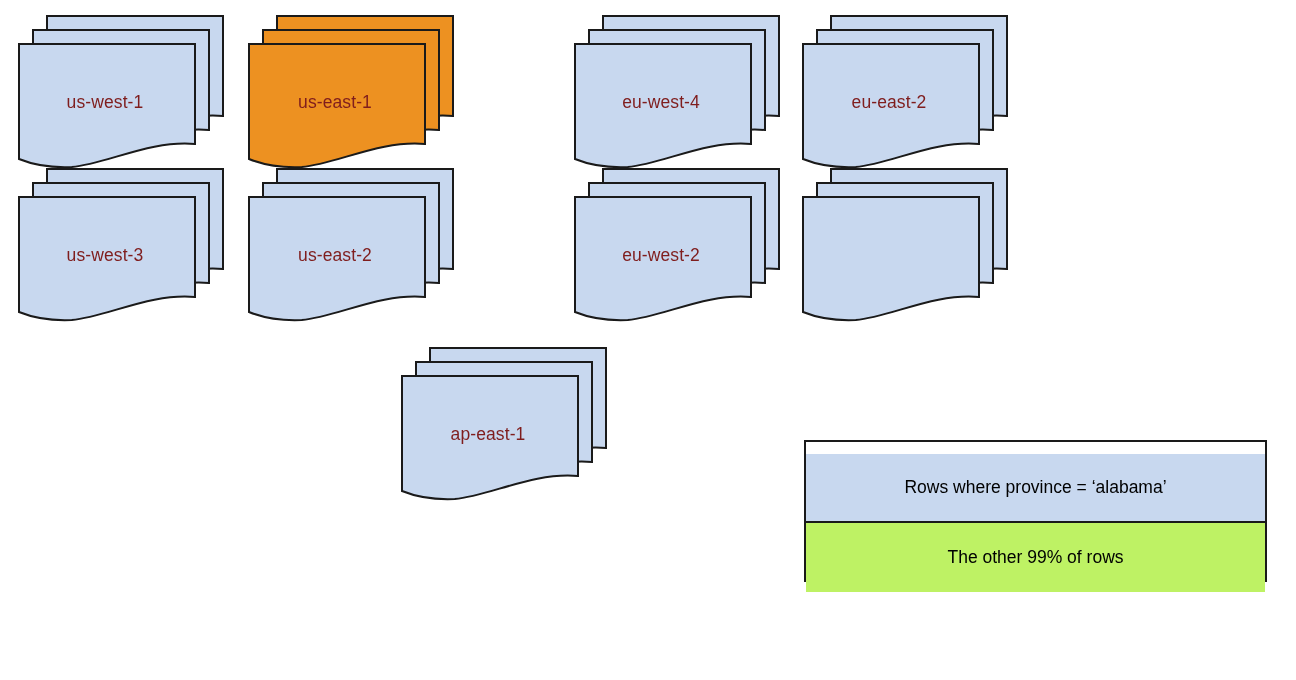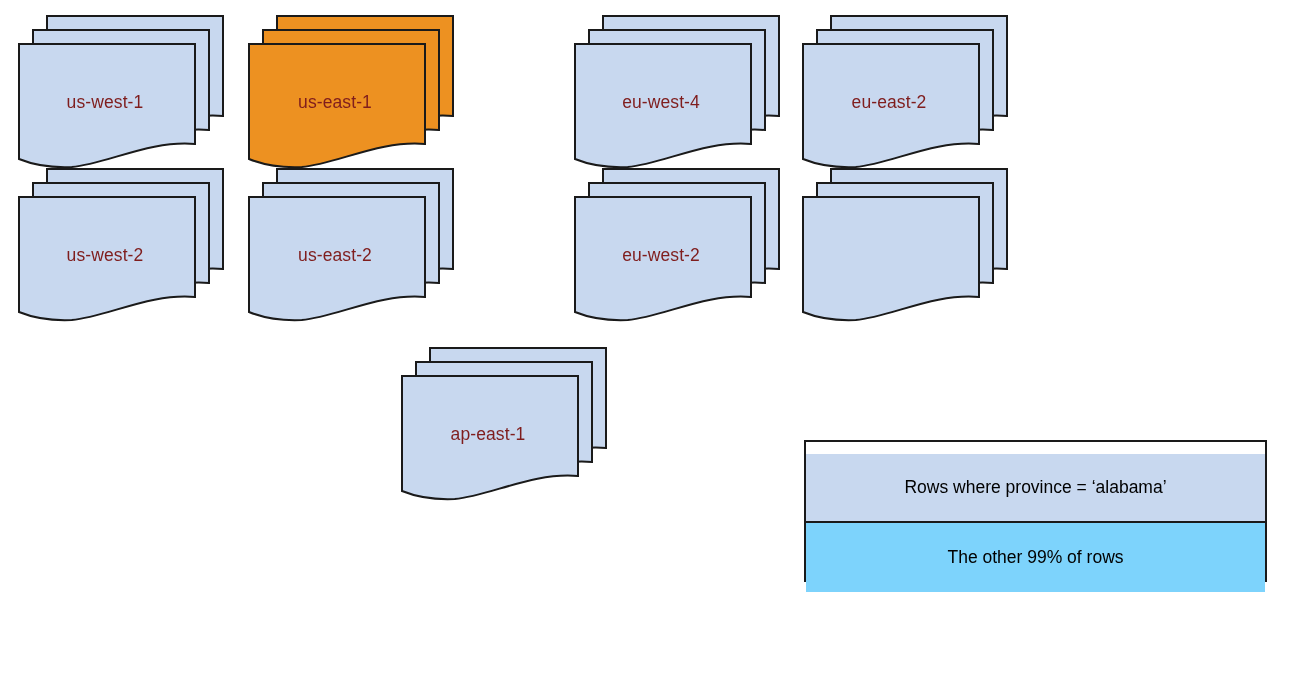--- a/index.html
+++ b/index.html
@@ -137,21 +137,21 @@
         <g transform="translate(28,0)">
           <path d="M 0 0 L 176 0 L 176 100 C 130.24 96, 88 120, 52.8 123 C 29.92 124, 12.32 120, 0 115 Z" fill="#C8D8EF" stroke="#1a1a1a" stroke-width="2" stroke-linejoin="miter"></path>
         </g>
         <g transform="translate(14,14)">
           <path d="M 0 0 L 176 0 L 176 100 C 130.24 96, 88 120, 52.8 123 C 29.92 124, 12.32 120, 0 115 Z" fill="#C8D8EF" stroke="#1a1a1a" stroke-width="2" stroke-linejoin="miter"></path>
         </g>
         <g transform="translate(0,28)">
           <path d="M 0 0 L 176 0 L 176 100 C 130.24 96, 88 120, 52.8 123 C 29.92 124, 12.32 120, 0 115 Z" fill="#C8D8EF" stroke="#1a1a1a" stroke-width="2" stroke-linejoin="miter"></path>
         </g>
       </svg>
-      <div class="doc-label" style="top: 78px;">us-west-2</div>
+      <div class="doc-label" style="top: 78px;">us-west-3</div>
     </div>
     <div class="stack" style="left: 247px; top: 167px;">
       <svg viewBox="-2 -2 205 160">
         <g transform="translate(28,0)">
           <path d="M 0 0 L 176 0 L 176 100 C 130.24 96, 88 120, 52.8 123 C 29.92 124, 12.32 120, 0 115 Z" fill="#C8D8EF" stroke="#1a1a1a" stroke-width="2" stroke-linejoin="miter"></path>
         </g>
         <g transform="translate(14,14)">
           <path d="M 0 0 L 176 0 L 176 100 C 130.24 96, 88 120, 52.8 123 C 29.92 124, 12.32 120, 0 115 Z" fill="#C8D8EF" stroke="#1a1a1a" stroke-width="2" stroke-linejoin="miter"></path>
         </g>
         <g transform="translate(0,28)">
@@ -200,16 +200,16 @@
         </g>
       </svg>
       <div class="doc-label" style="top: 78px;">ap-east-1</div>
     </div>
   </div>
 
 <div class="legend">
   <div class="legend-row top" style="background: rgb(200, 216, 239);">
     <span>Rows where province = ‘alabama’</span>
   </div>
-  <div class="legend-row" style="background: #7dd3fc;">
+  <div class="legend-row" style="background: #bef264;">
     <span>The other 99% of rows</span>
   </div>
 </div>
 
 </body></html>

